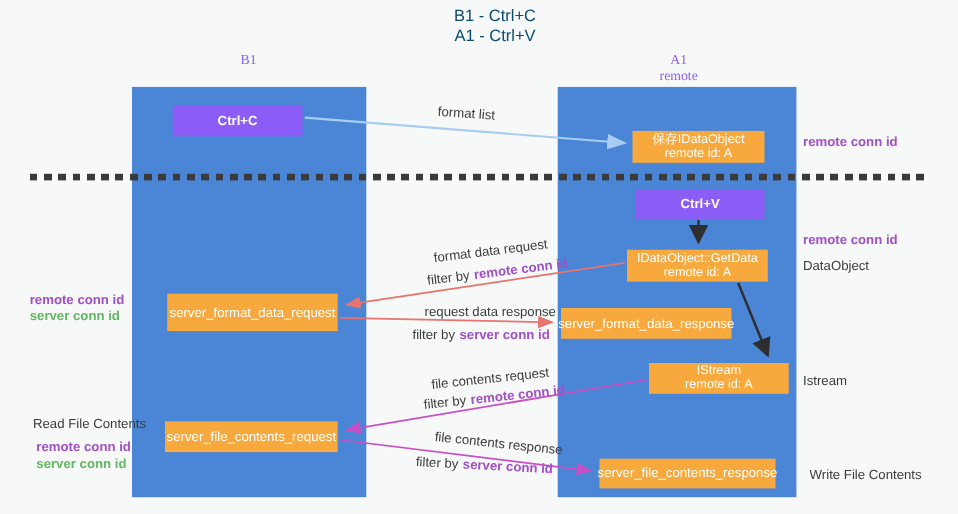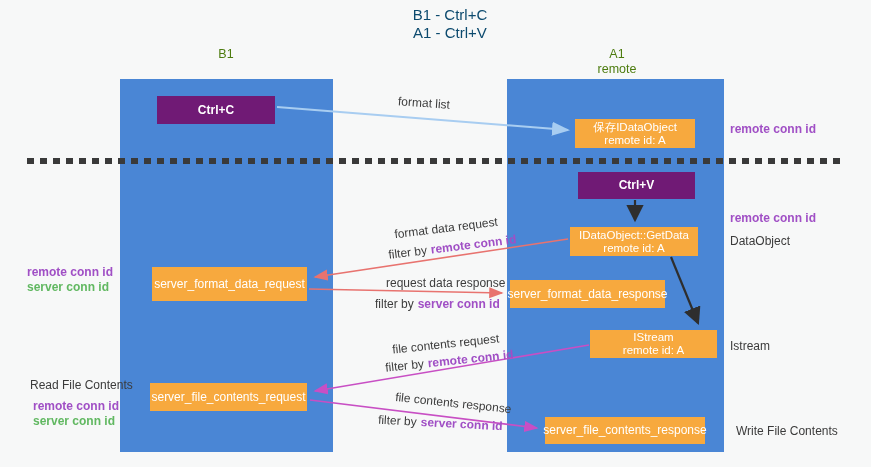--- a/index.html
+++ b/index.html
@@ -12,28 +12,28 @@
   .abs{position:absolute;}
   .title{
     left:370px;top:6px;width:160px;text-align:center;
     font-size:15px;line-height:18px;color:#0c4a6e;
   }
   .lane{
     background:#4a86d5;
     top:79px;height:373px;
   }
   .lane-header{
-    top:47px;text-align:center;font-size:12.5px;line-height:15px;color:#4d7c0f;
+    top:47px;text-align:center;font-size:12.5px;line-height:15px;color:#8b5cf6;font-family:Liberation Serif, serif;
   }
   .box{
     display:flex;flex-direction:column;align-items:center;justify-content:center;
     color:#fff;font-size:12px;text-align:center;line-height:13px;
   }
   .box.small{font-size:11.5px;line-height:13px;}
-  .green{background:#701a75;font-weight:600;}
+  .green{background:#8b5cf6;font-weight:600;}
   .orange{background:#f7a93e;}
   .dashed{
     left:27px;top:158px;width:818px;height:6px;
     background:repeating-linear-gradient(90deg,#3a3a3a 0 7px,transparent 7px 13px);
   }
   .flow{
     font-size:12px;color:#3c3c3c;white-space:nowrap;
   }
   .purple{color:#a04fc5;font-weight:bold;}
   .greentxt{color:#61b861;font-weight:bold;}

